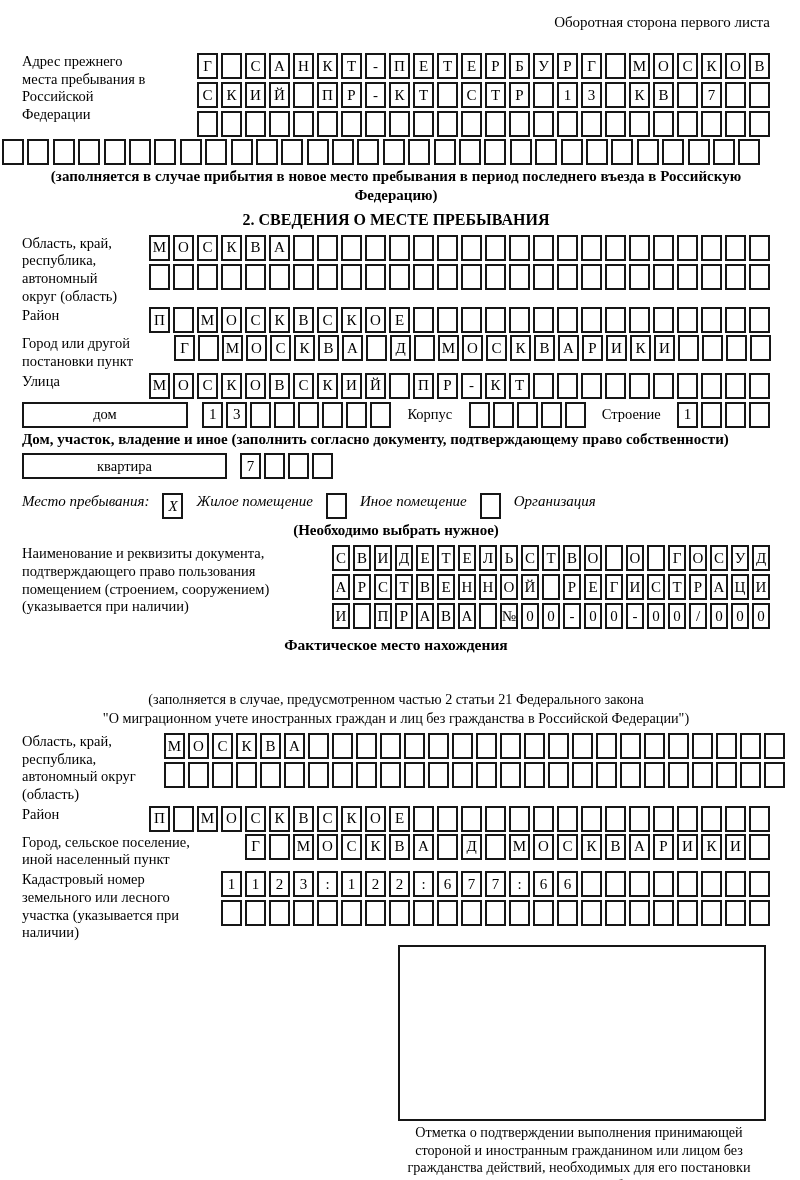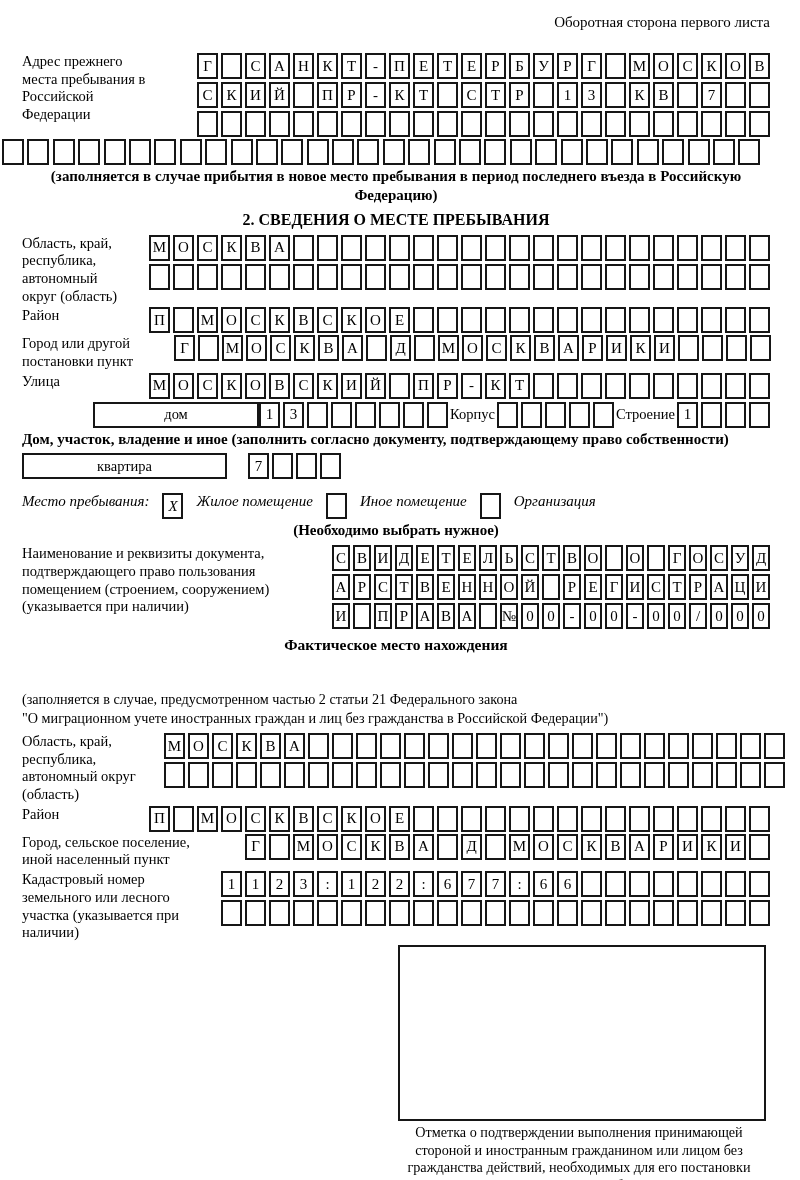--- a/index.html
+++ b/index.html
@@ -24,29 +24,29 @@
     font-size:15px; line-height:1; flex:none;
   }
   .cells-sm .cell { width:18px; }
   .cells-full { margin-left:-20px; gap:3.4px; }
   .cells-full .cell { width:22px; }
 
   .caption { font-size:15px; line-height:1.25; margin:2px 0 5px;font-weight:bold; }
   .caption.center { text-align:center; }
   .section-title { text-align:center; font-weight:bold; font-size:16px; margin:6px 0 6px; }
   .sub-title { text-align:center; font-weight:bold; font-size:15.5px; margin:7px 0 5px; }
-  .note-lines { font-size:14.2px; line-height:1.3; margin-bottom:6px;margin-top:36px; }
+  .note-lines { text-align:center; font-size:14.2px; line-height:1.3; margin-bottom:6px;margin-top:36px; }
   [data-lines] { white-space:pre-line; }
 
   .wide-box {
     height:26px; border:2px solid #161616; flex:none;
     display:flex; align-items:center; justify-content:center; font-size:14.5px;
   }
-  .house-row { display:flex; align-items:center; justify-content:flex-end; margin:3px 0 2px; }
-  .apt-row { display:flex; align-items:center; gap:18px; margin:2px 0 2px; }
+  .house-row { display:flex; align-items:center; justify-content:space-between; margin:3px 0 2px; }
+  .apt-row { display:flex; align-items:center; gap:10px; margin:2px 0 2px; }
   .inline-label { font-size:14.5px; flex:none; padding:0 2px; }
 
   .choice-row { display:flex; gap:13px; font-size:15px; margin:14px 0 2px;font-style:italic; }
   .choice-row .cells { margin-left:0; }
 
   .confirm-box { width:368px; height:176px; border:2px solid #161616; margin:3px 4px 3px auto; }
   .confirm-note { width:382px; margin-left:auto; text-align:center; font-size:14.2px; line-height:1.24; }
 
   .w-prev { max-width:142px; }
   .w-reg1 { max-width:104px; }

